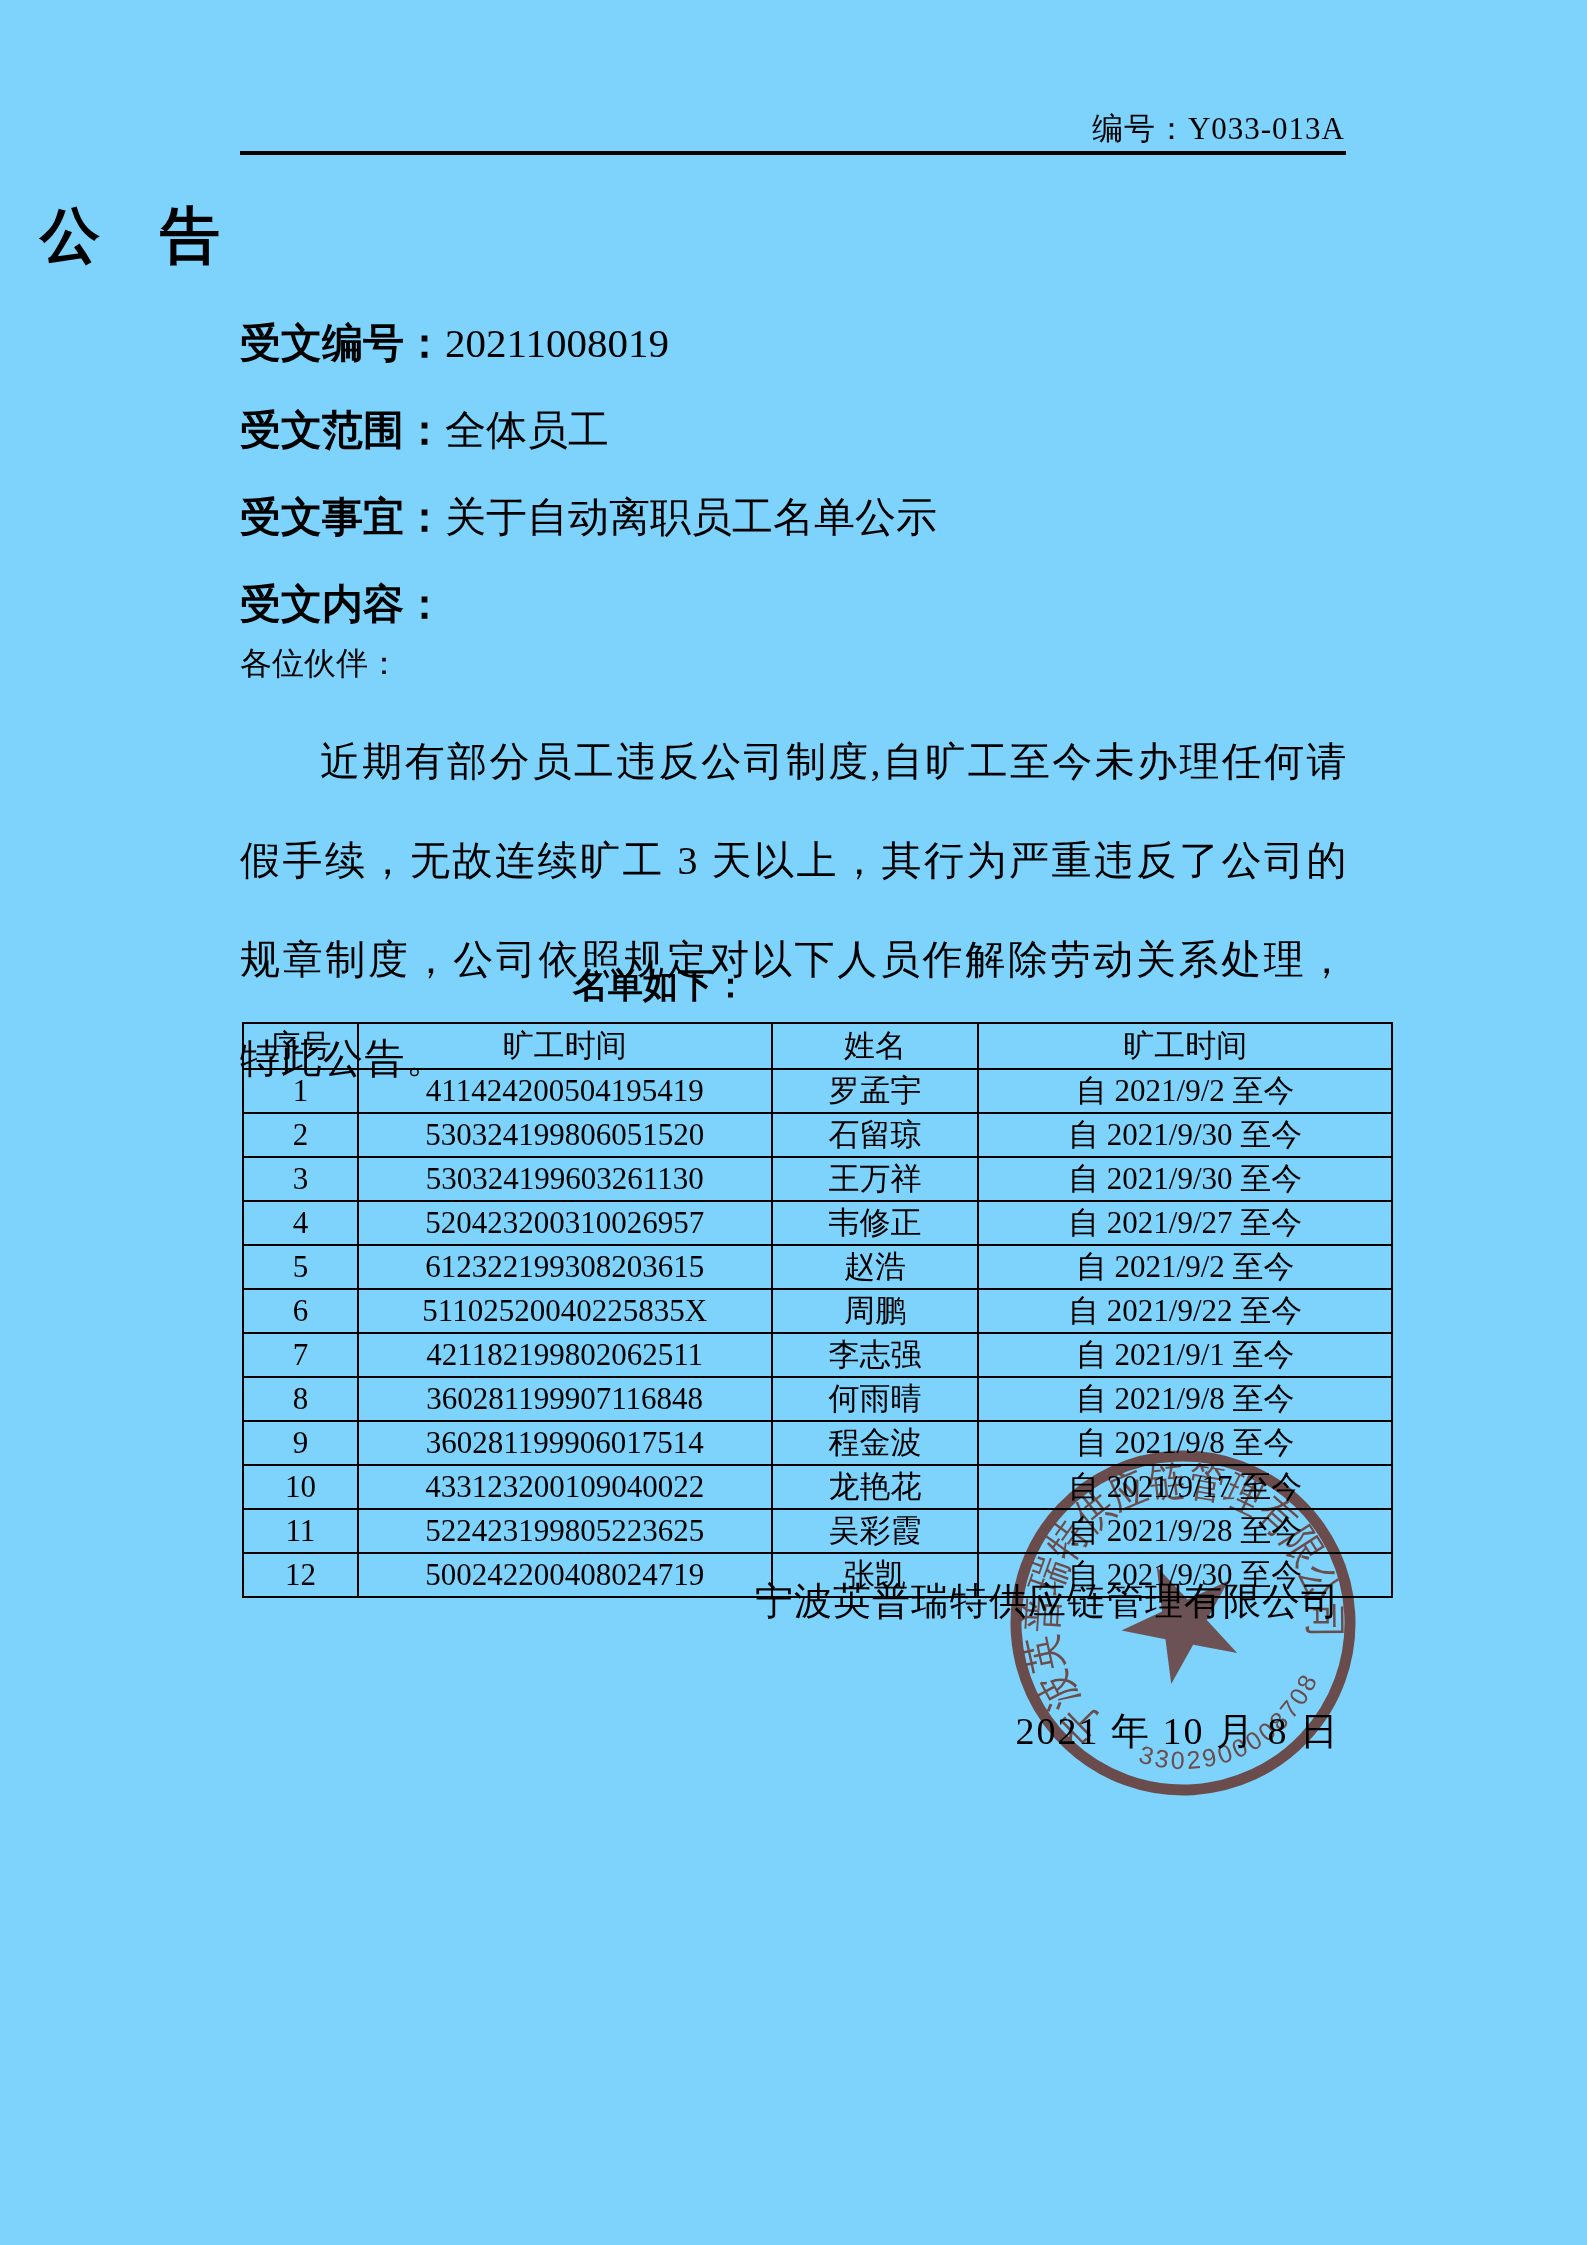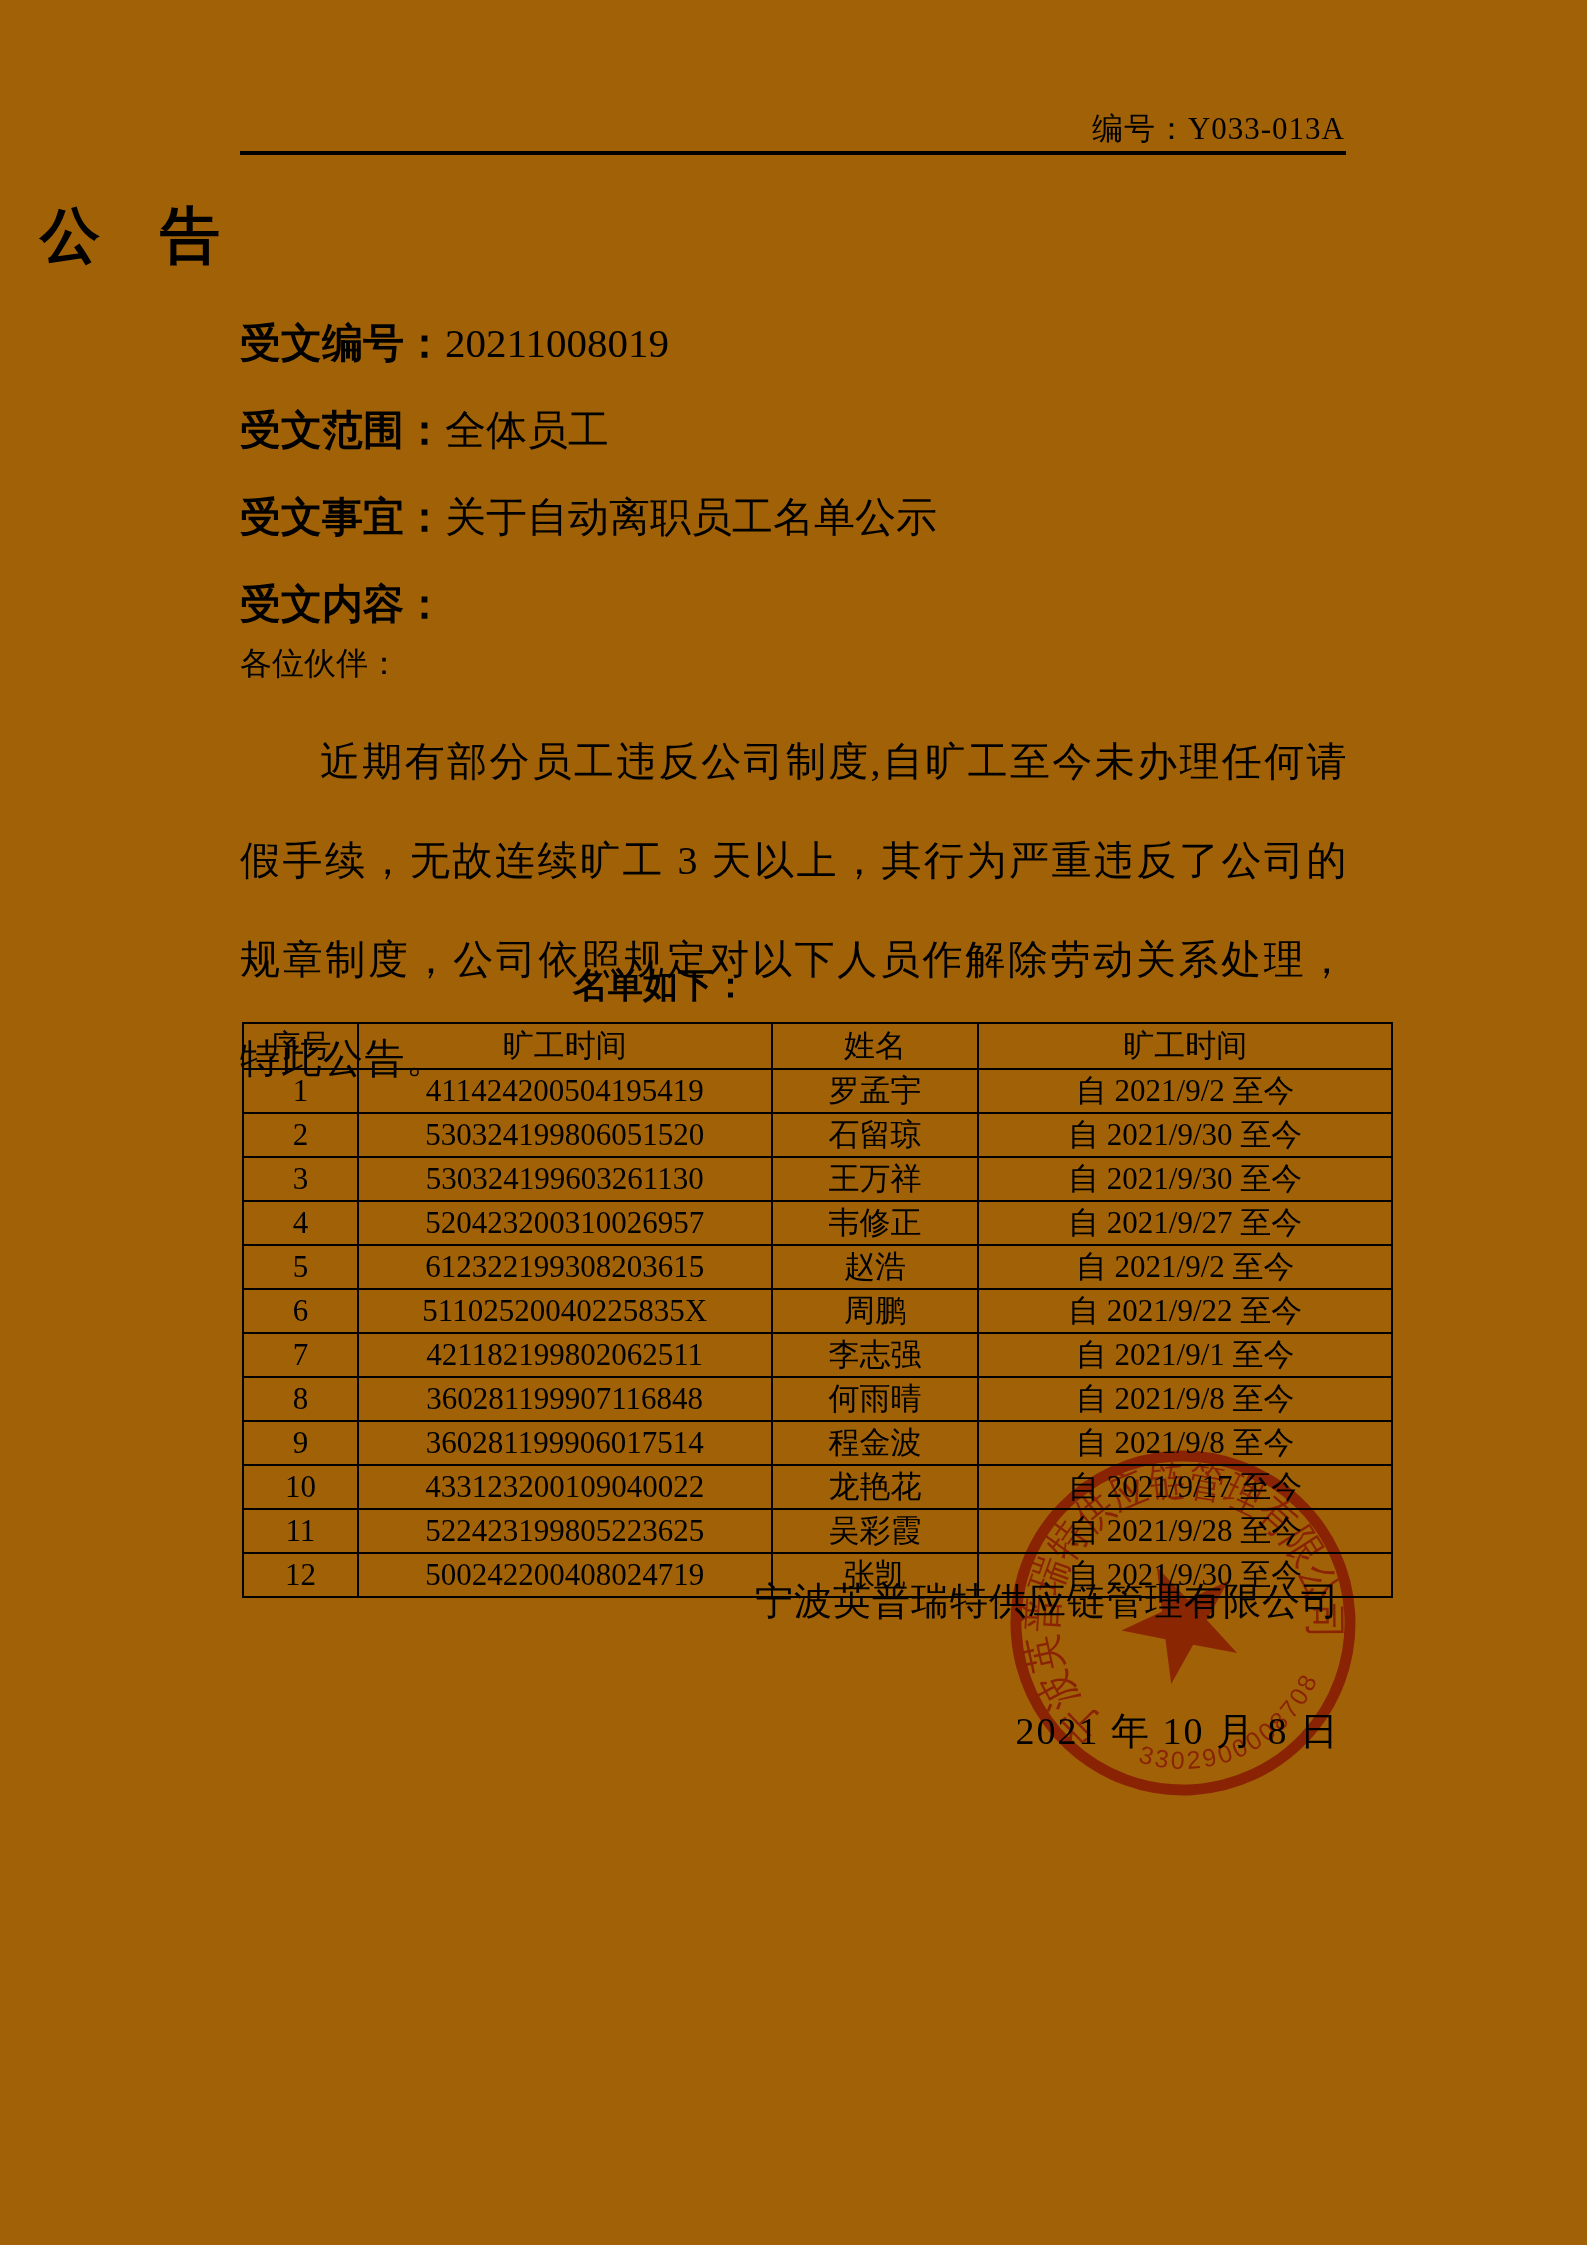--- a/index.html
+++ b/index.html
@@ -1,19 +1,19 @@
 <!DOCTYPE html>
 <html><head>
 <meta charset="utf-8">
 <style>
   html,body{margin:0;padding:0;background:#fff;}
   .page{
     position:relative;
     width:1587px;height:2245px;
-    background:#a16207;
+    background:#7dd3fc;
     font-family:"Liberation Serif","DejaVu Serif",serif;
     color:#000;
     overflow:hidden;
   }
   .doc-number{
     position:absolute;top:108px;left:240px;width:1105px;
     text-align:right;font-size:31px;letter-spacing:1px;
   }
   .head-rule{
     position:absolute;top:151px;left:240px;width:1106px;height:4px;

